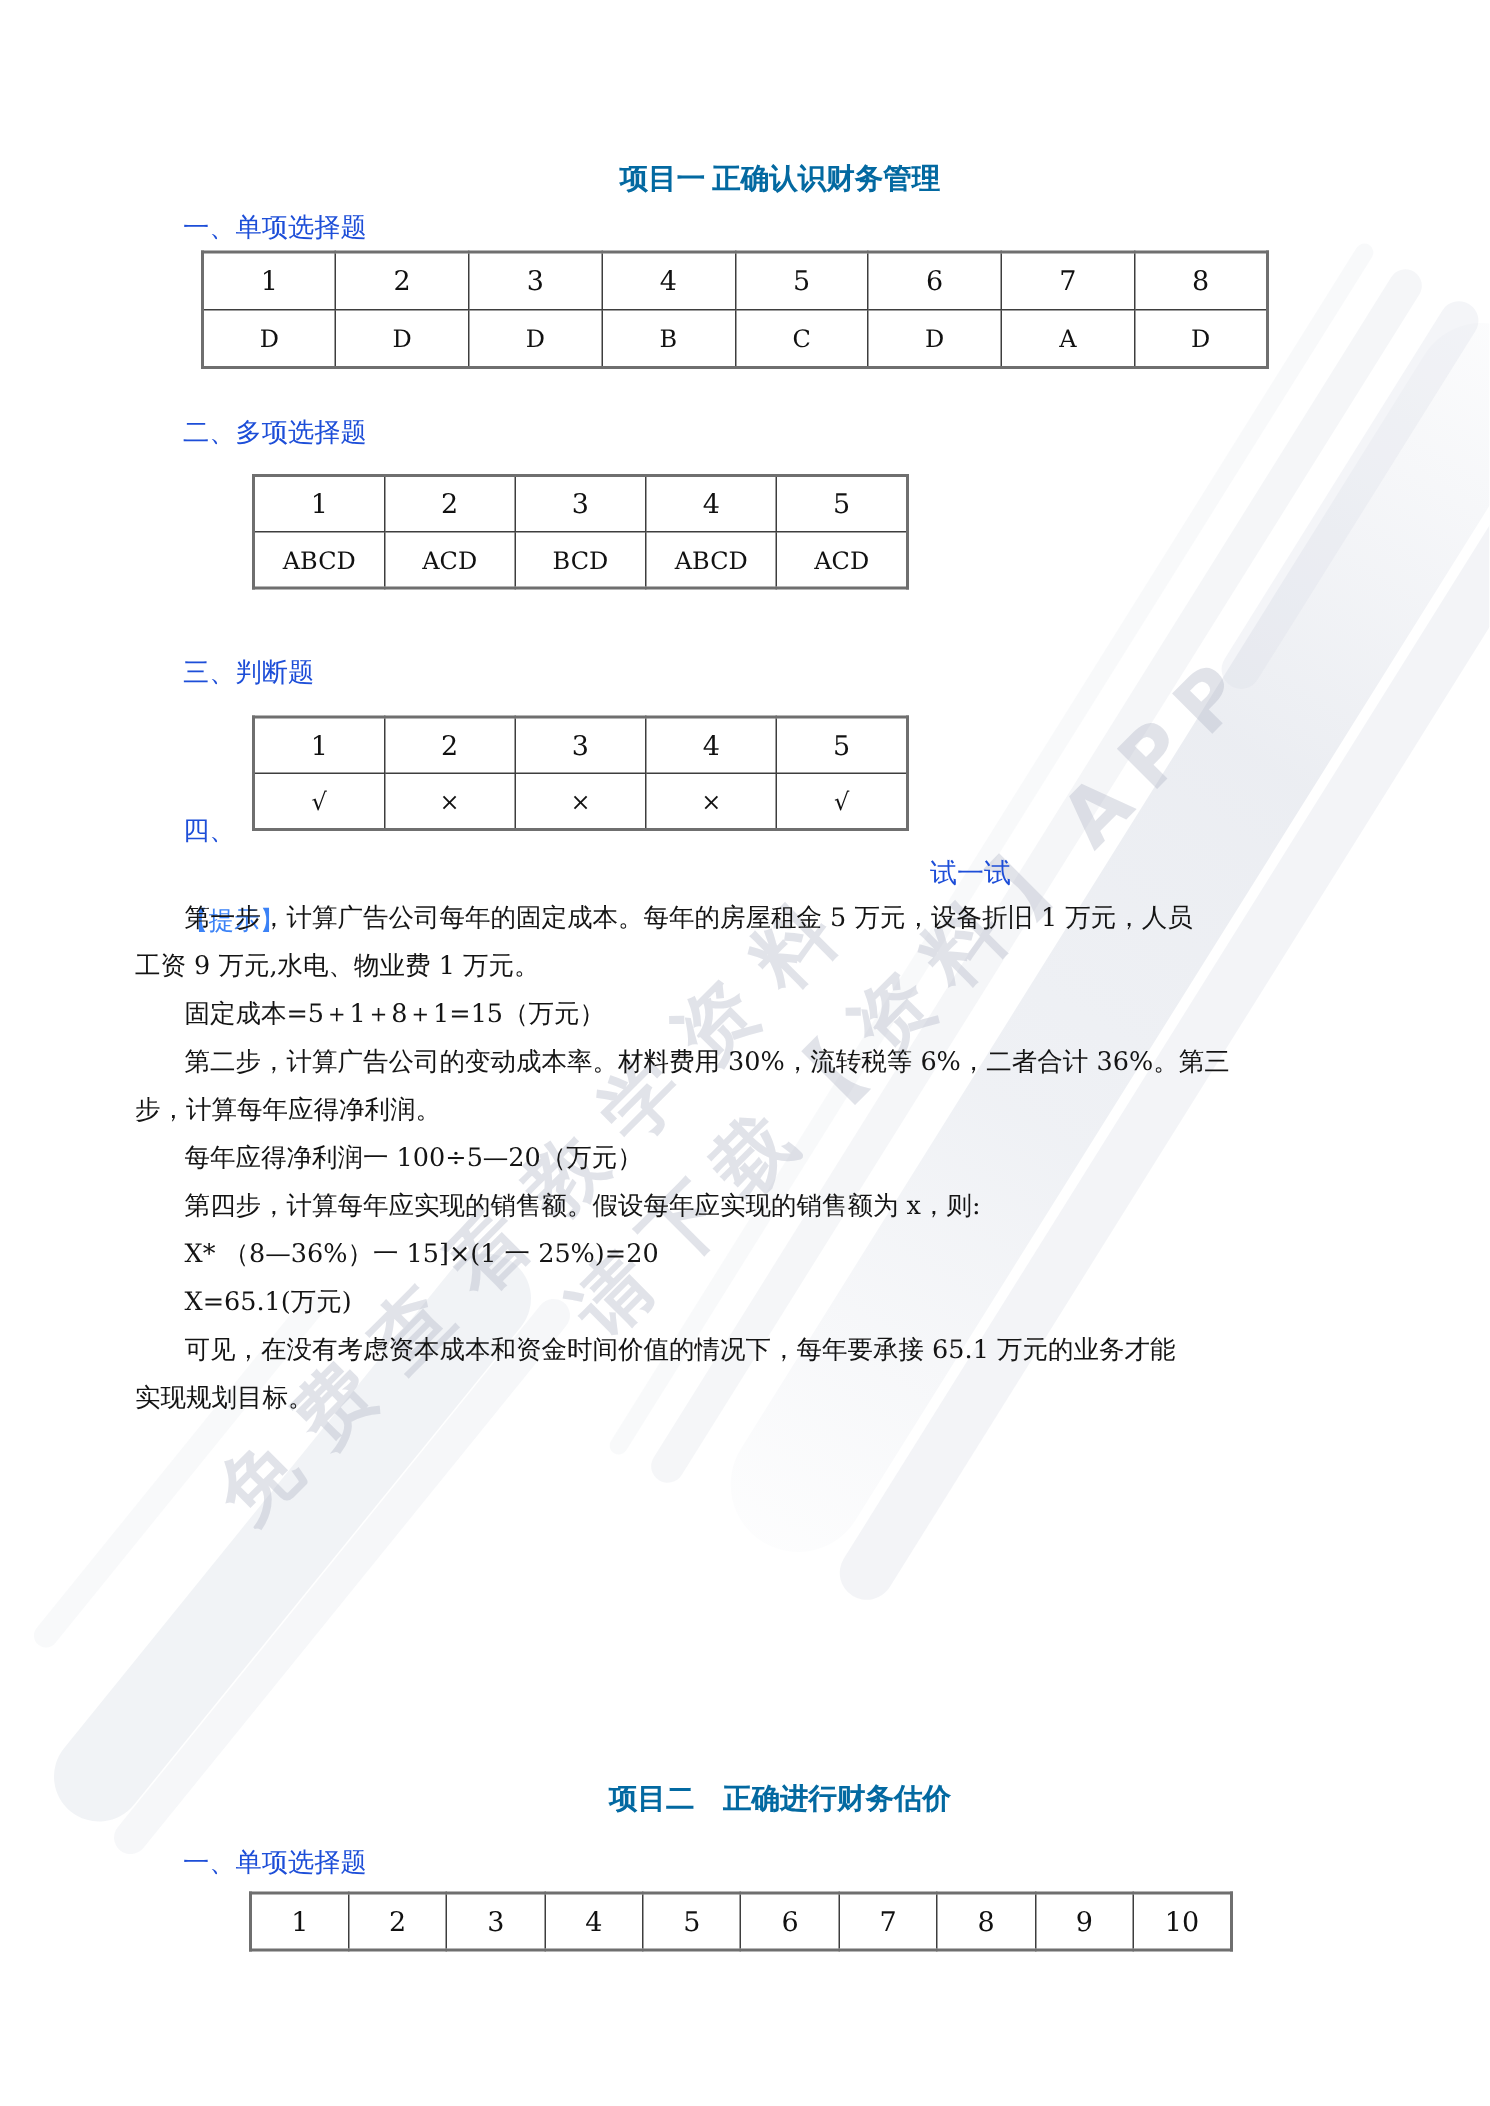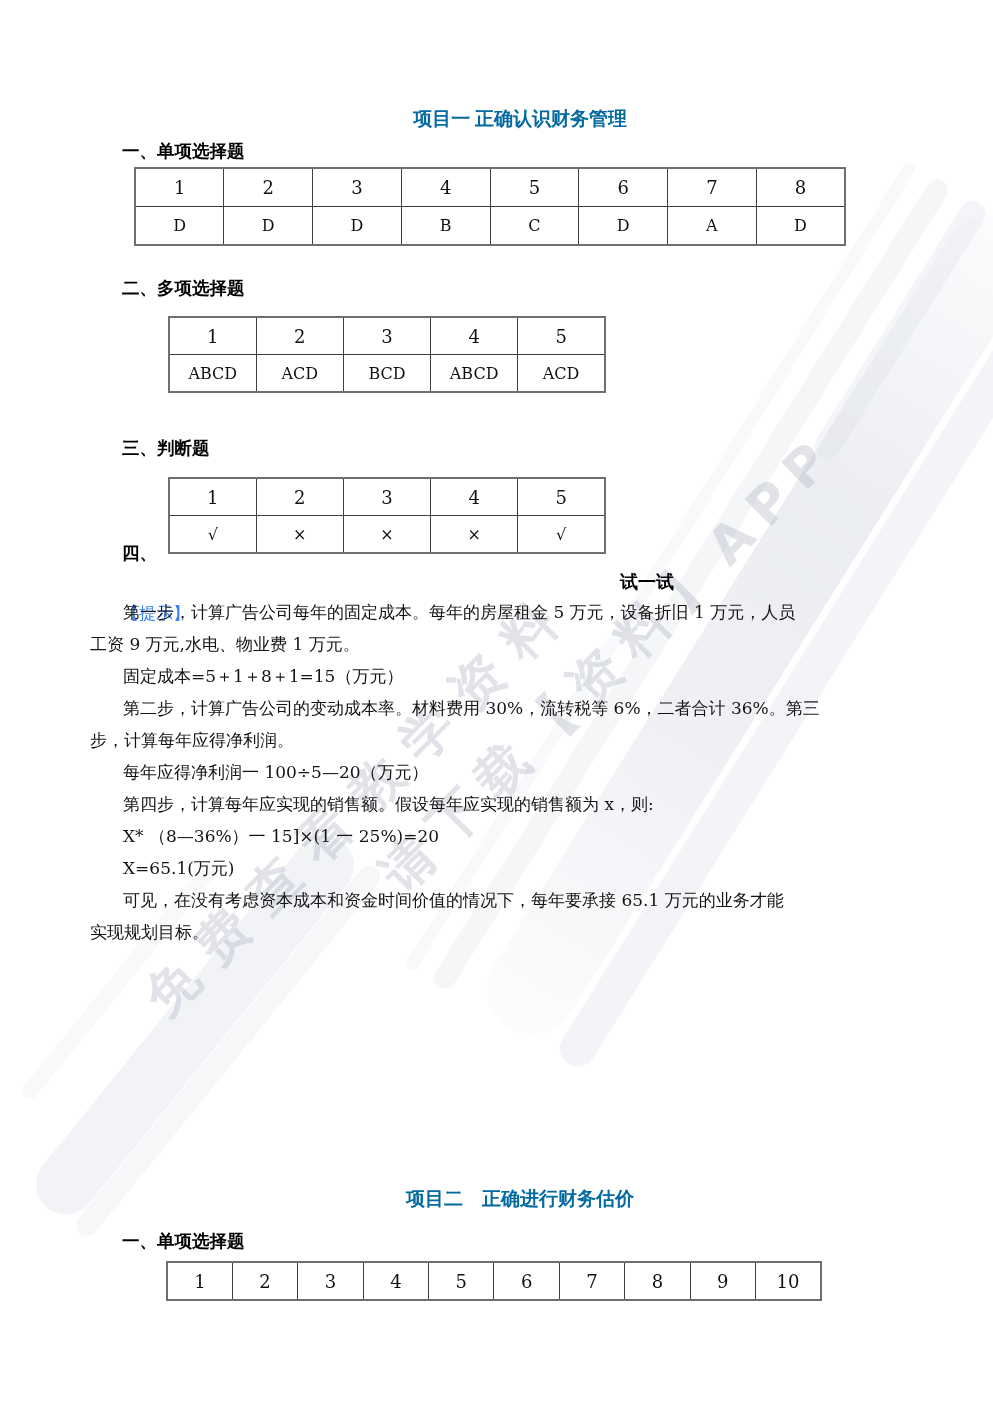--- a/index.html
+++ b/index.html
@@ -21,21 +21,21 @@
       font-family:"DejaVu Sans","Liberation Sans",sans-serif;
       color:rgba(176,182,196,0.38);transform:rotate(-45deg);}
   #wm1{left:70px;top:768px;font-size:52px;letter-spacing:20px;}
   #wm2{left:300px;top:628px;font-size:52px;letter-spacing:14px;}
   
   .abs{position:absolute;z-index:2;}
   .doc-title{left:90px;width:860px;text-align:center;font-size:19px;font-weight:bold;
              font-family:Liberation Serif, serif;color:#0369a1;}
   #title1{top:106px;}
   #title2{top:1186px;}
-  .h-sec{font-size:17.5px;font-weight:bold;color:#000000;
+  .h-sec{font-size:17.5px;font-weight:normal;color:#1d4ed8;
          font-family:"DejaVu Sans","Liberation Sans",sans-serif;}
   #h-single1{left:122px;top:139px;}
   #h-multi{left:122px;top:276px;}
   #h-judge{left:122px;top:436px;}
   #sec4{left:122px;top:541px;}
   #try{left:620px;top:541px;font-size:18px;margin-top:29px;}
   #tiplabel{left:122px;top:570px;font-size:17px;color:#3b82f6;
             font-family:Liberation Sans, sans-serif;margin-top:32px;}
   .para{left:90px;top:596px;width:822px;font-size:17px;line-height:32px;color:#141414;
         font-family:"DejaVu Serif","Liberation Serif",serif;}

